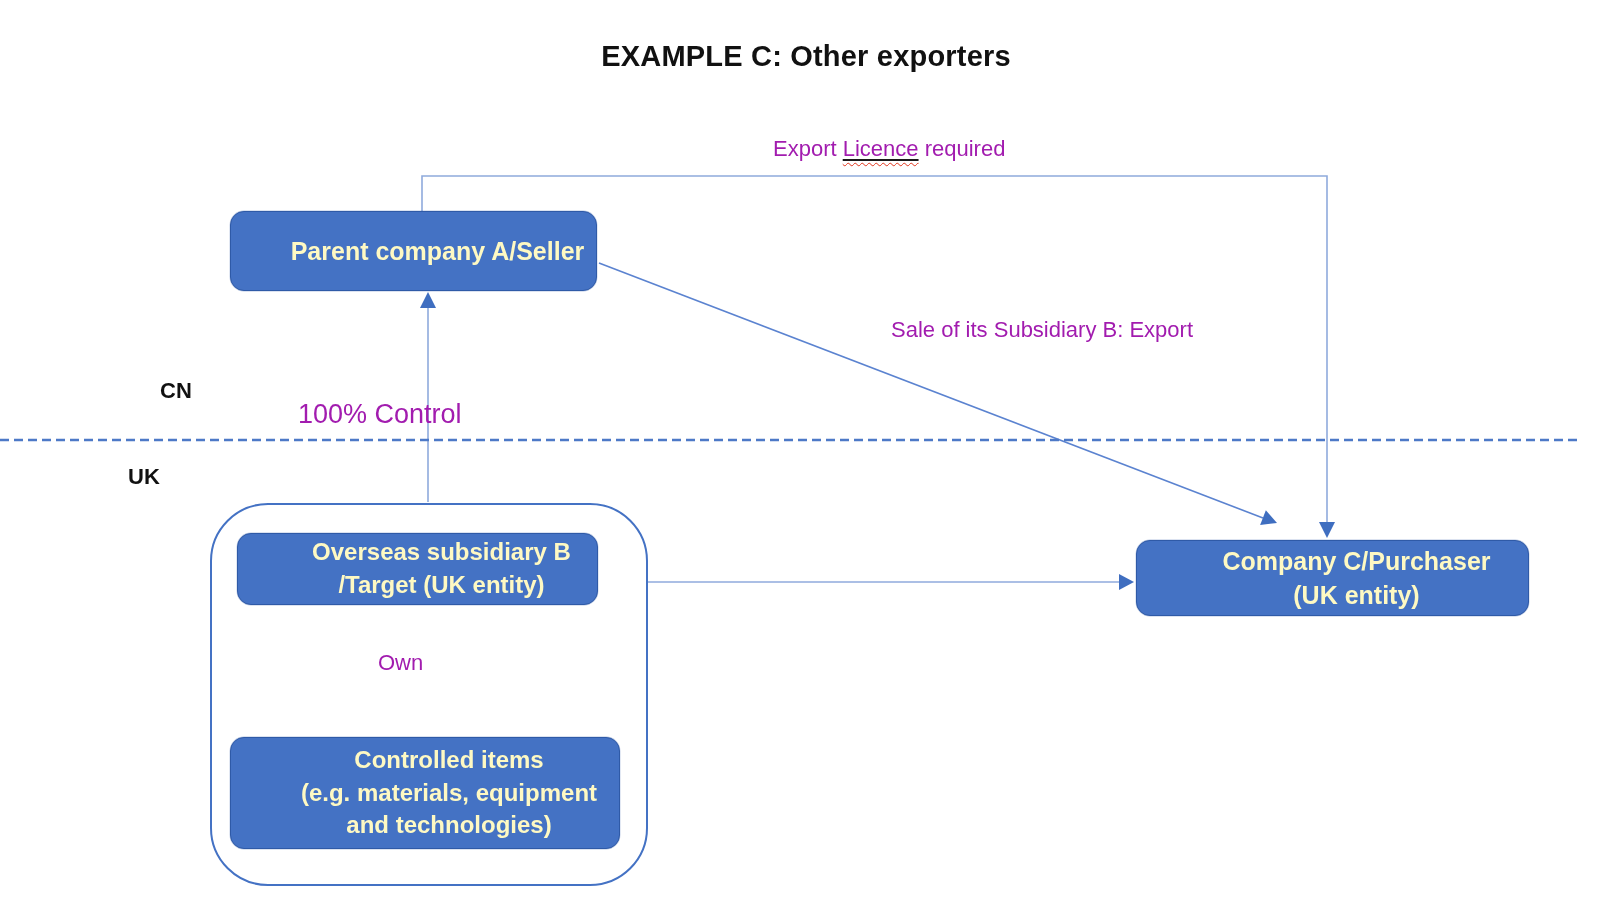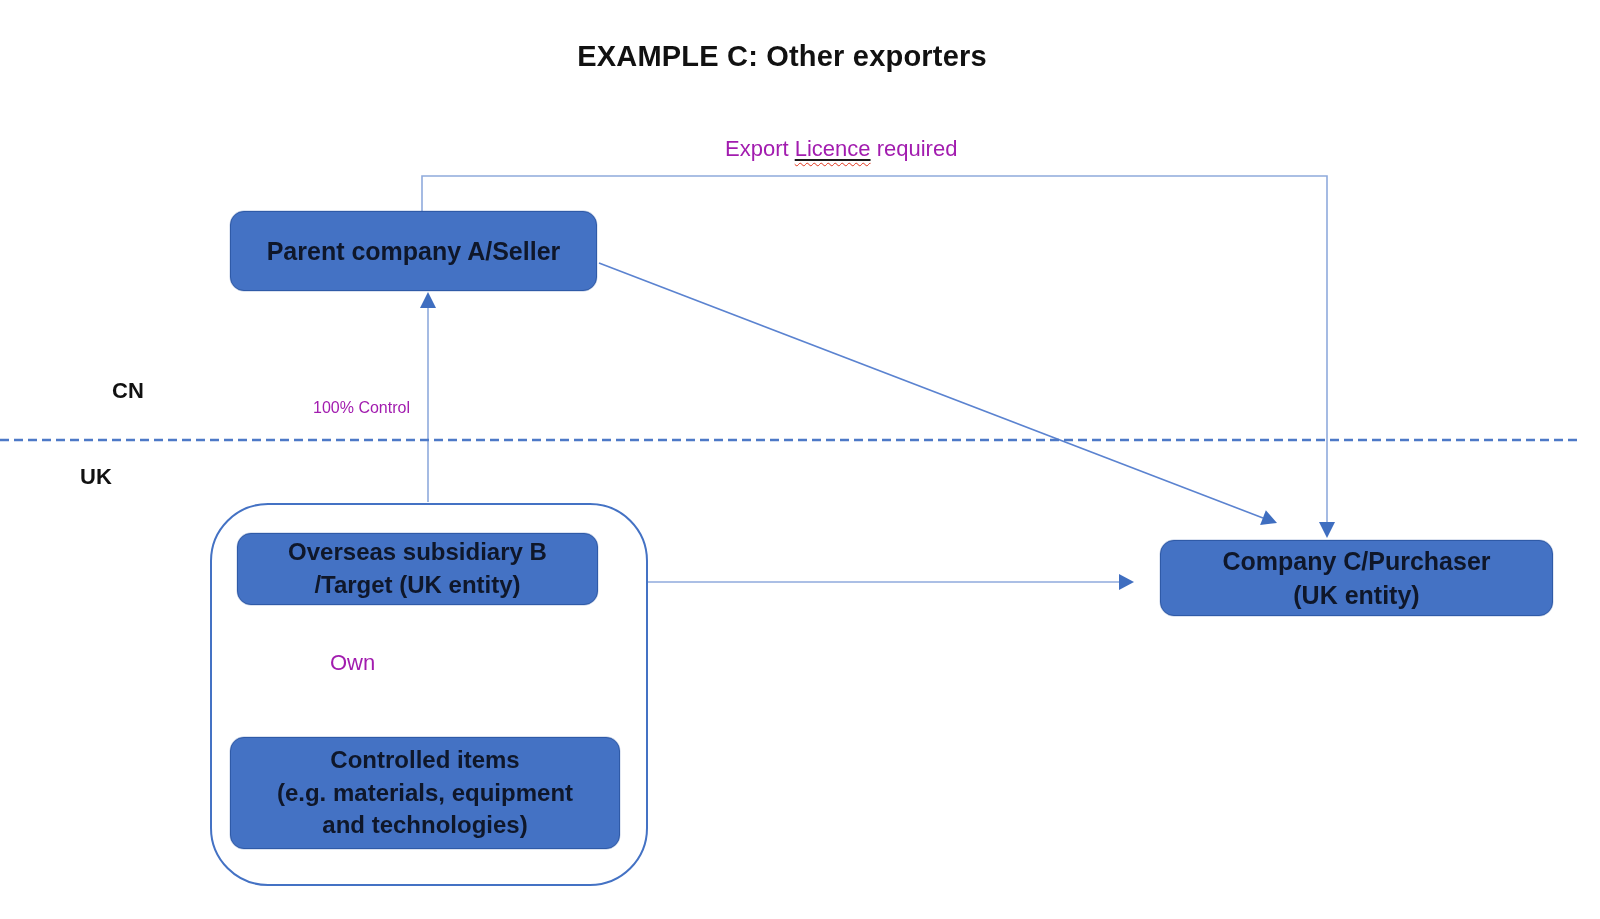--- a/index.html
+++ b/index.html
@@ -10,56 +10,56 @@
     --arrow:#3F6EC0;
     --dashed:#4D79C7;
     --spellcheck:#E0341B;
     --ink:#1A1A1A;
   }
   *{margin:0;padding:0;box-sizing:border-box;}
   html,body{background:#ffffff;}
   body{font-family:"Liberation Sans","DejaVu Sans",sans-serif;color:var(--ink);}
   #canvas{position:relative;width:1600px;height:919px;background:#ffffff;overflow:hidden;}
 
-  .abs{position:absolute;}
+  .abs{position:absolute;padding-left:48px;}
 
   .diagram-title{
     left:0;top:40px;width:1564px;
     text-align:center;font-size:29px;font-weight:700;letter-spacing:.2px;color:#111;
   }
 
   .free-label{font-size:22px;color:#a21caf;white-space:nowrap;}
   .label-export{left:725px;top:136px;}
   .label-sale{left:843px;top:317px;}
-  .label-control{left:250px;top:399px;width:160px;text-align:right;font-size:16px;}
+  .label-control{left:250px;top:399px;width:160px;text-align:right;font-size:27px;}
   .label-own{left:330px;top:650px;width:100px;text-align:left;}
   .region-label{font-size:22px;font-weight:600;color:#111;}
   .label-cn{left:112px;top:378px;}
   .label-uk{left:80px;top:464px;}
 
   .u-solid{text-decoration:underline solid #1a1a1a 1.5px;text-underline-offset:3px;}
   .u-wavy{text-decoration:underline wavy var(--spellcheck) 1px;text-underline-offset:6px;text-decoration-skip-ink:none;}
 
   .node{
     background:var(--box-fill);
     border:1.6px solid var(--box-border);
     border-radius:14px;
-    color:#0f172a;
+    color:#fef9c3;
     font-weight:700;
     display:flex;flex-direction:column;justify-content:center;align-items:center;
     text-align:center;
     line-height:1.36;
     box-shadow:0 0 0 .4px rgba(47,90,167,.35);
   }
   .node span{display:block;}
 
   .node-parent{left:230px;top:211px;width:367px;height:80px;font-size:25px;}
   .node-subsidiary{left:237px;top:533px;width:361px;height:72px;font-size:24px;}
   .node-controlled{left:230px;top:737px;width:390px;height:112px;font-size:24px;}
-  .node-purchaser{left:1136px;top:540px;width:393px;height:76px;font-size:25px;margin-left:24px;}
+  .node-purchaser{left:1136px;top:540px;width:393px;height:76px;font-size:25px;}
 
   .group-container{
     left:210px;top:503px;width:438px;height:383px;
     background:#ffffff;
     border:2px solid var(--box-fill);
     border-radius:58px;
   }
 
   #connector-layer{position:absolute;left:0;top:0;width:1600px;height:919px;pointer-events:none;}
   .cline{fill:none;stroke:var(--line);stroke-width:1.6;}
@@ -89,20 +89,21 @@
     <line class="cline" x1="648" y1="582" x2="1120" y2="582"></line>
     <polygon class="ahead" points="1134,582 1119,574 1119,590"></polygon>
 
     <line class="cline-dashed" x1="0" y1="440" x2="1580" y2="440"></line>
   </svg>
 
   <div class="abs diagram-title">EXAMPLE C: Other exporters</div>
 
   <div class="abs free-label label-export"><span>Export </span><span class="u-solid"><span class="u-wavy">Licence</span></span><span> required</span></div>
 
+  <div class="abs free-label label-sale">Sale of its Subsidiary B: Export</div>
 
   <div class="abs region-label label-cn">CN</div>
   <div class="abs region-label label-uk">UK</div>
 
   <div class="abs free-label label-control">100% Control</div>
 
   <div class="abs group-container"></div>
 
   <div class="abs free-label label-own">Own</div>
 

